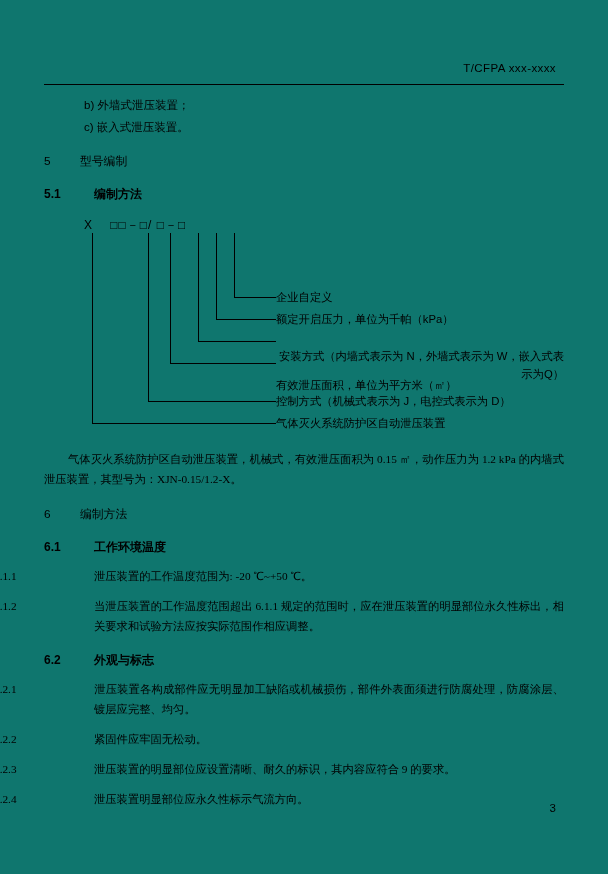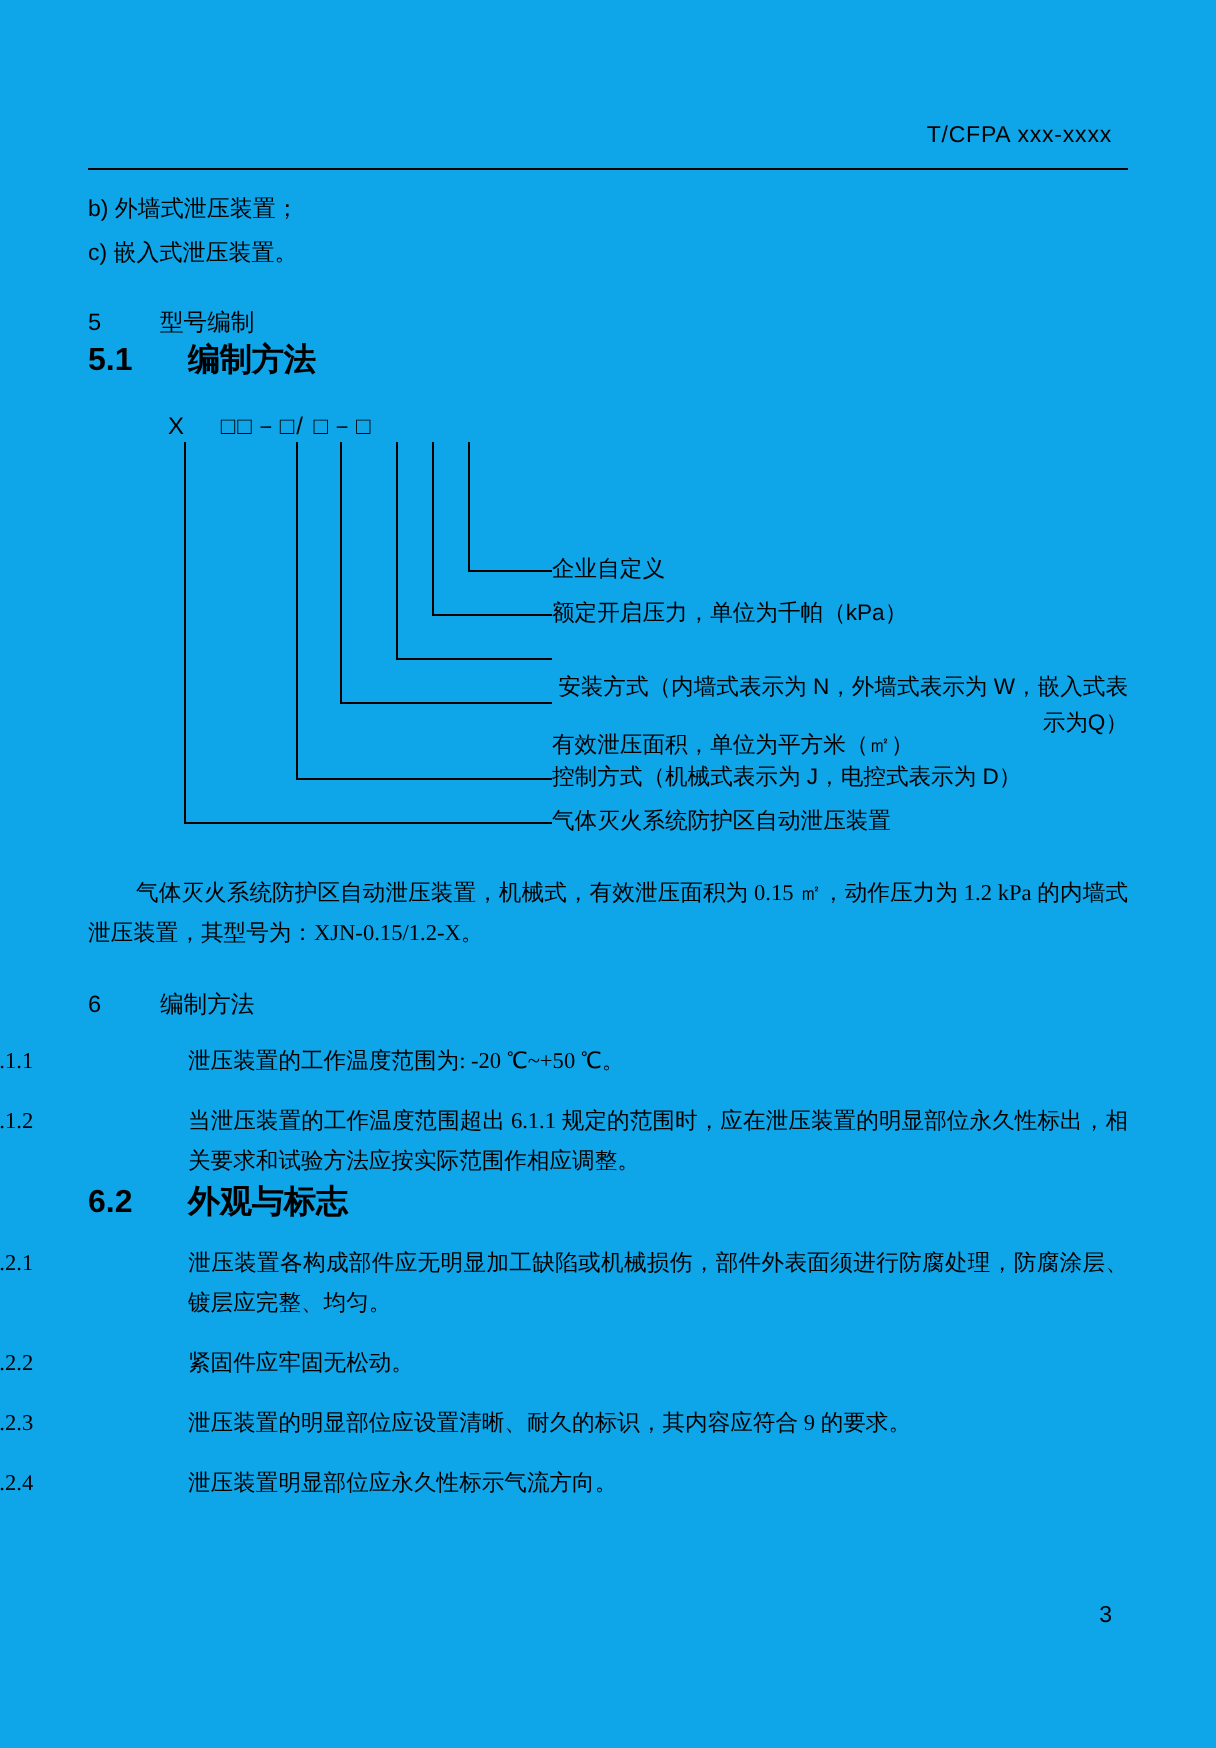--- a/index.html
+++ b/index.html
@@ -8,21 +8,21 @@
     background: #ffffff;
   }
   body {
     font-family: "Liberation Serif", "DejaVu Serif", serif;
     color: #000000;
   }
   .page {
     position: relative;
     width: 608px;
     height: 874px;
-    background: #0ea5e9;
+    background: #0f766e;
     overflow: hidden;
   }
   .header {
     position: absolute;
     top: 62px;
     right: 52px;
     font-family: "Liberation Sans", sans-serif;
     font-size: 11.5px;
     letter-spacing: 0.4px;
   }
@@ -39,36 +39,38 @@
     right: 44px;
     top: 92px;
   }
   .line {
     font-family: "Liberation Sans", sans-serif;
     font-size: 11.5px;
     line-height: 18px;
     color: #000;
   }
   .list-item {
+    margin-left: 40px;
     margin-top: 4px;
   }
   .h-sect {
     font-family: "Liberation Sans", sans-serif;
     font-weight: normal;
     font-size: 11.8px;
     margin-top: 18px;
   }
   .h-sect .num {
     display: inline-block;
     width: 36px;
   }
   .h-sub {
     font-family: "Liberation Sans", sans-serif;
     font-weight: bold;
-    font-size: 16px;
+    font-size: 12px;
+    margin-top: 16px;
   }
   .h-sub .num {
     display: inline-block;
     width: 50px;
   }
   .para {
     font-family: Liberation Serif, serif;
     font-size: 11.3px;
     line-height: 20px;
     margin-top: 10px;
@@ -185,20 +187,23 @@
       </div>
     </div>
 
 
     <div class="para para-indent">气体灭火系统防护区自动泄压装置，机械式，有效泄压面积为 0.15 ㎡，动作压力为 1.2 kPa 的内墙式泄压装置，其型号为：XJN-0.15/1.2-X。</div>
 
     <div class="h-sect">
       <span class="num">6</span><span>编制方法</span>
     </div>
 
+    <div class="h-sub">
+      <span class="num">6.1</span><span>工作环境温度</span>
+    </div>
 
     <div class="para hang">
       <span class="num">6.1.1</span><span>泄压装置的工作温度范围为: -20 ℃~+50 ℃。</span>
     </div>
 
     <div class="para hang">
       <span class="num">6.1.2</span><span>当泄压装置的工作温度范围超出 6.1.1 规定的范围时，应在泄压装置的明显部位永久性标出，相关要求和试验方法应按实际范围作相应调整。</span>
     </div>
 
     <div class="h-sub">

